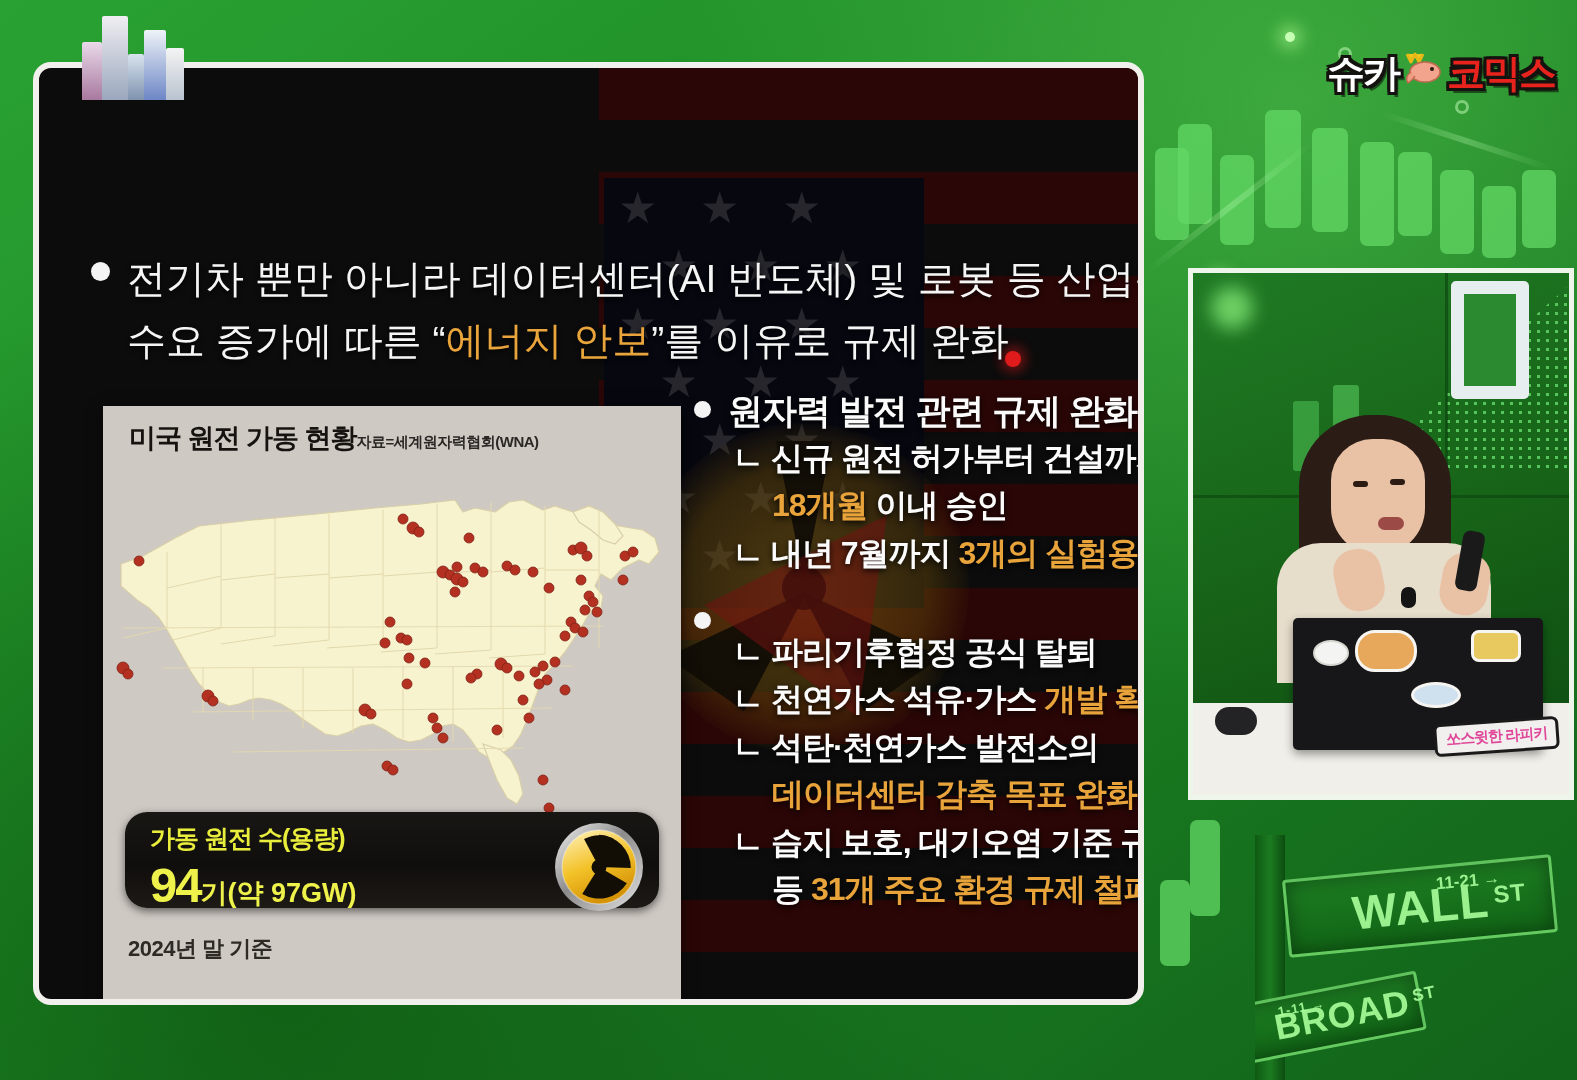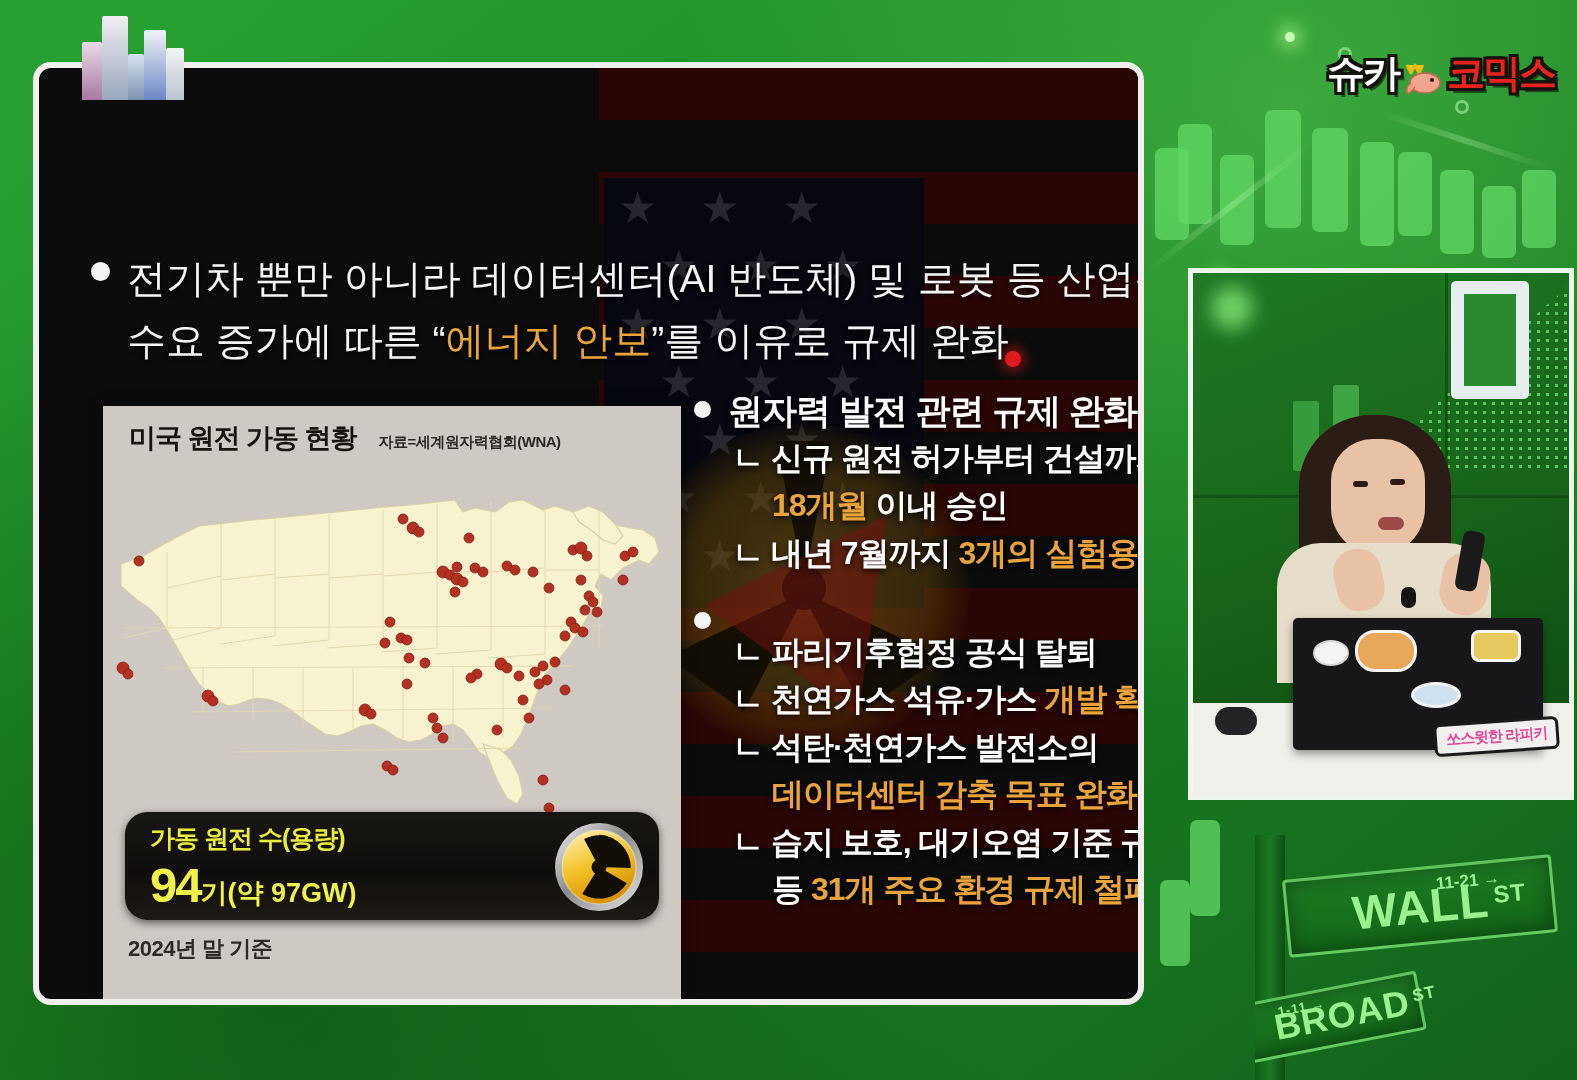--- a/index.html
+++ b/index.html
@@ -92,21 +92,21 @@
     color:#ffffff;
     letter-spacing:-1px;
     text-shadow:
        2px 0 0 #2a2a2a,-2px 0 0 #2a2a2a,0 2px 0 #2a2a2a,0 -2px 0 #2a2a2a,
        2px 2px 0 #2a2a2a,-2px 2px 0 #2a2a2a,2px -2px 0 #2a2a2a,-2px -2px 0 #2a2a2a;
   }
 
   
   #logo {
     position:absolute; right:22px; top:48px;
-    z-index:60; display:flex; align-items:flex-end; gap:0px;
+    z-index:60; display:flex; align-items:flex-start; gap:0px;
   }
   .logo-word {
     font-size:38px; font-weight:bold; letter-spacing:-2px;
     text-shadow:
       3px 0 0 #15130f,-3px 0 0 #15130f,0 3px 0 #15130f,0 -3px 0 #15130f,
       3px 3px 0 #15130f,-3px 3px 0 #15130f,3px -3px 0 #15130f,-3px -3px 0 #15130f,
       4px 5px 0 rgba(0,0,0,.5);
   }
   #logo-left { color:#ffffff; }
   #logo-right { color:#e8231e; margin-left:4px; }
@@ -177,31 +177,31 @@
   #lead-line2 { margin-left:36px; }
 
   
   #info-card {
     position:absolute; left:64px; top:338px; width:578px; height:600px;
     background:#cfc9c4;
     box-shadow:0 4px 14px rgba(0,0,0,.6);
   }
   #info-head {
     position:absolute; left:0; top:0; width:100%; height:62px;
-    display:flex; align-items:baseline; padding:14px 0 0 26px; gap:22px;
+    display:flex; align-items:baseline; padding:14px 0 0 26px; gap:0;
     background:#cfc9c4;
   }
   #info-title { font-size:27px; font-weight:bold; color:#15120f; letter-spacing:-1px; }
   #info-source { font-size:15px; font-weight:bold; color:#2b2724; letter-spacing:-.5px; }
 
   #usmap { position:absolute; left:0px; top:62px; width:578px; height:345px; }
   #usmap svg { width:100%; height:100%; display:block; }
 
   #stat-box {
-    position:absolute; left:22px; top:406px; width:534px; height:108px;
+    position:absolute; left:22px; top:406px; width:534px; height:96px;
     background:linear-gradient(180deg,#191714 0%,#100e0c 55%,#1d1a16 100%);
     border-radius:22px;
     box-shadow:0 3px 9px rgba(0,0,0,.55);
     padding-left:26px;
   }
   .stat-col { position:absolute; top:10px; }
   #stat-col-1 { left:25px; }
   #stat-col-2 { left:250px; }
   .stat-label { font-size:25px; font-weight:bold; color:#e9ed3c; letter-spacing:-1px; }
   .stat-value { margin-top:2px; color:#eef24a; font-weight:bold; white-space:nowrap; }

